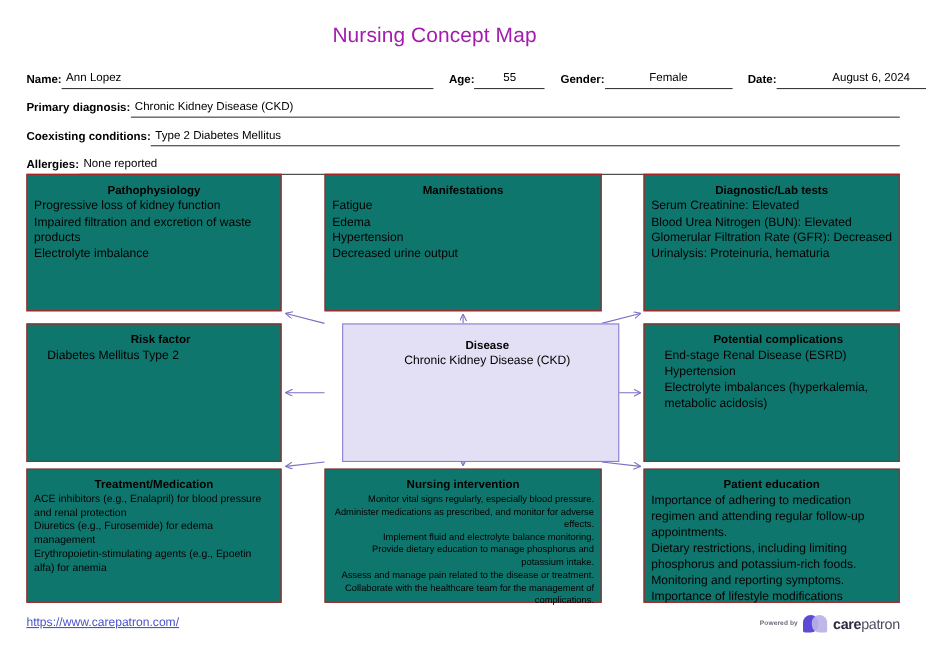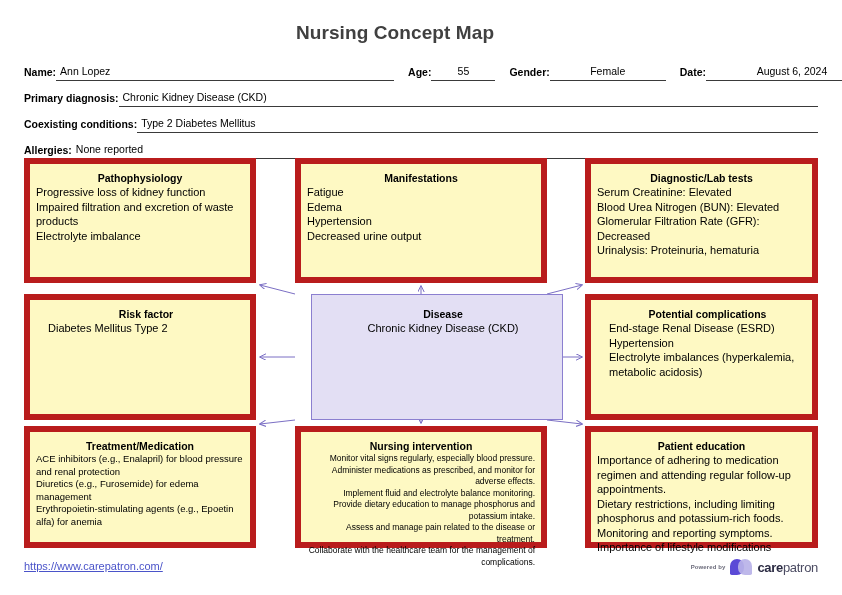--- a/index.html
+++ b/index.html
@@ -17,22 +17,22 @@
   }
 
   
   .page-title {
     position: absolute;
     top: 22px;
     left: 0;
     width: 790px;
     text-align: center;
     font-size: 19px;
-    font-weight: bold;
-    color: #404040;
+    font-weight: normal;
+    color: #a21caf;
     letter-spacing: 0.1px;
   }
 
   
   .form-area {
     position: absolute;
     top: 60px;
     left: 24px;
     width: 794px;
   }
@@ -70,22 +70,22 @@
   .map {
     position: absolute;
     top: 158px;
     left: 24px;
     width: 794px;
     height: 390px;
   }
   .node {
     position: absolute;
     box-sizing: border-box;
-    border: 6px solid #b91c1c;
-    background: #fef9c3;
+    border: 1px solid #b91c1c;
+    background: #0f766e;
     z-index: 2;
   }
   .node .n-title {
     text-align: center;
     font-weight: bold;
     font-size: 10.5px;
     line-height: 14px;
     padding-top: 7px;
   }
   .node .n-body {

